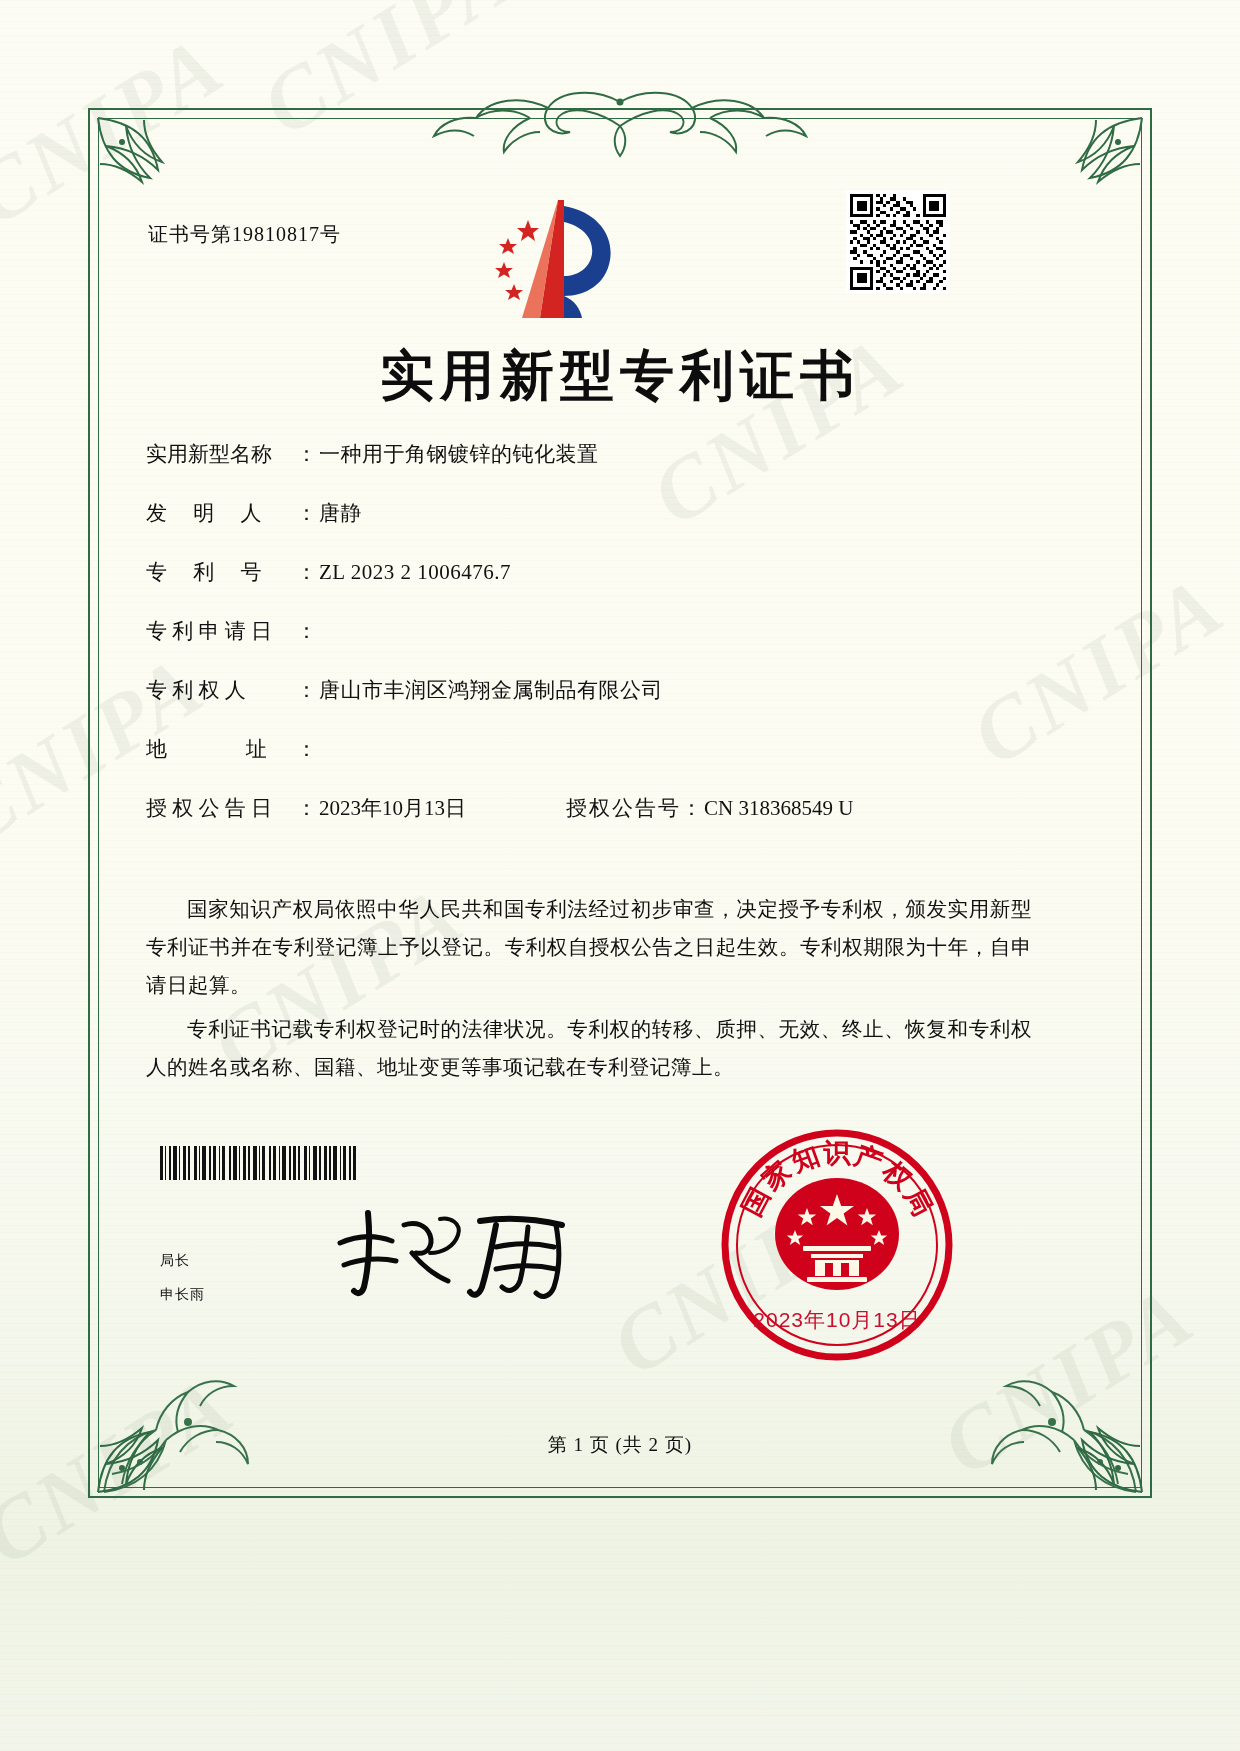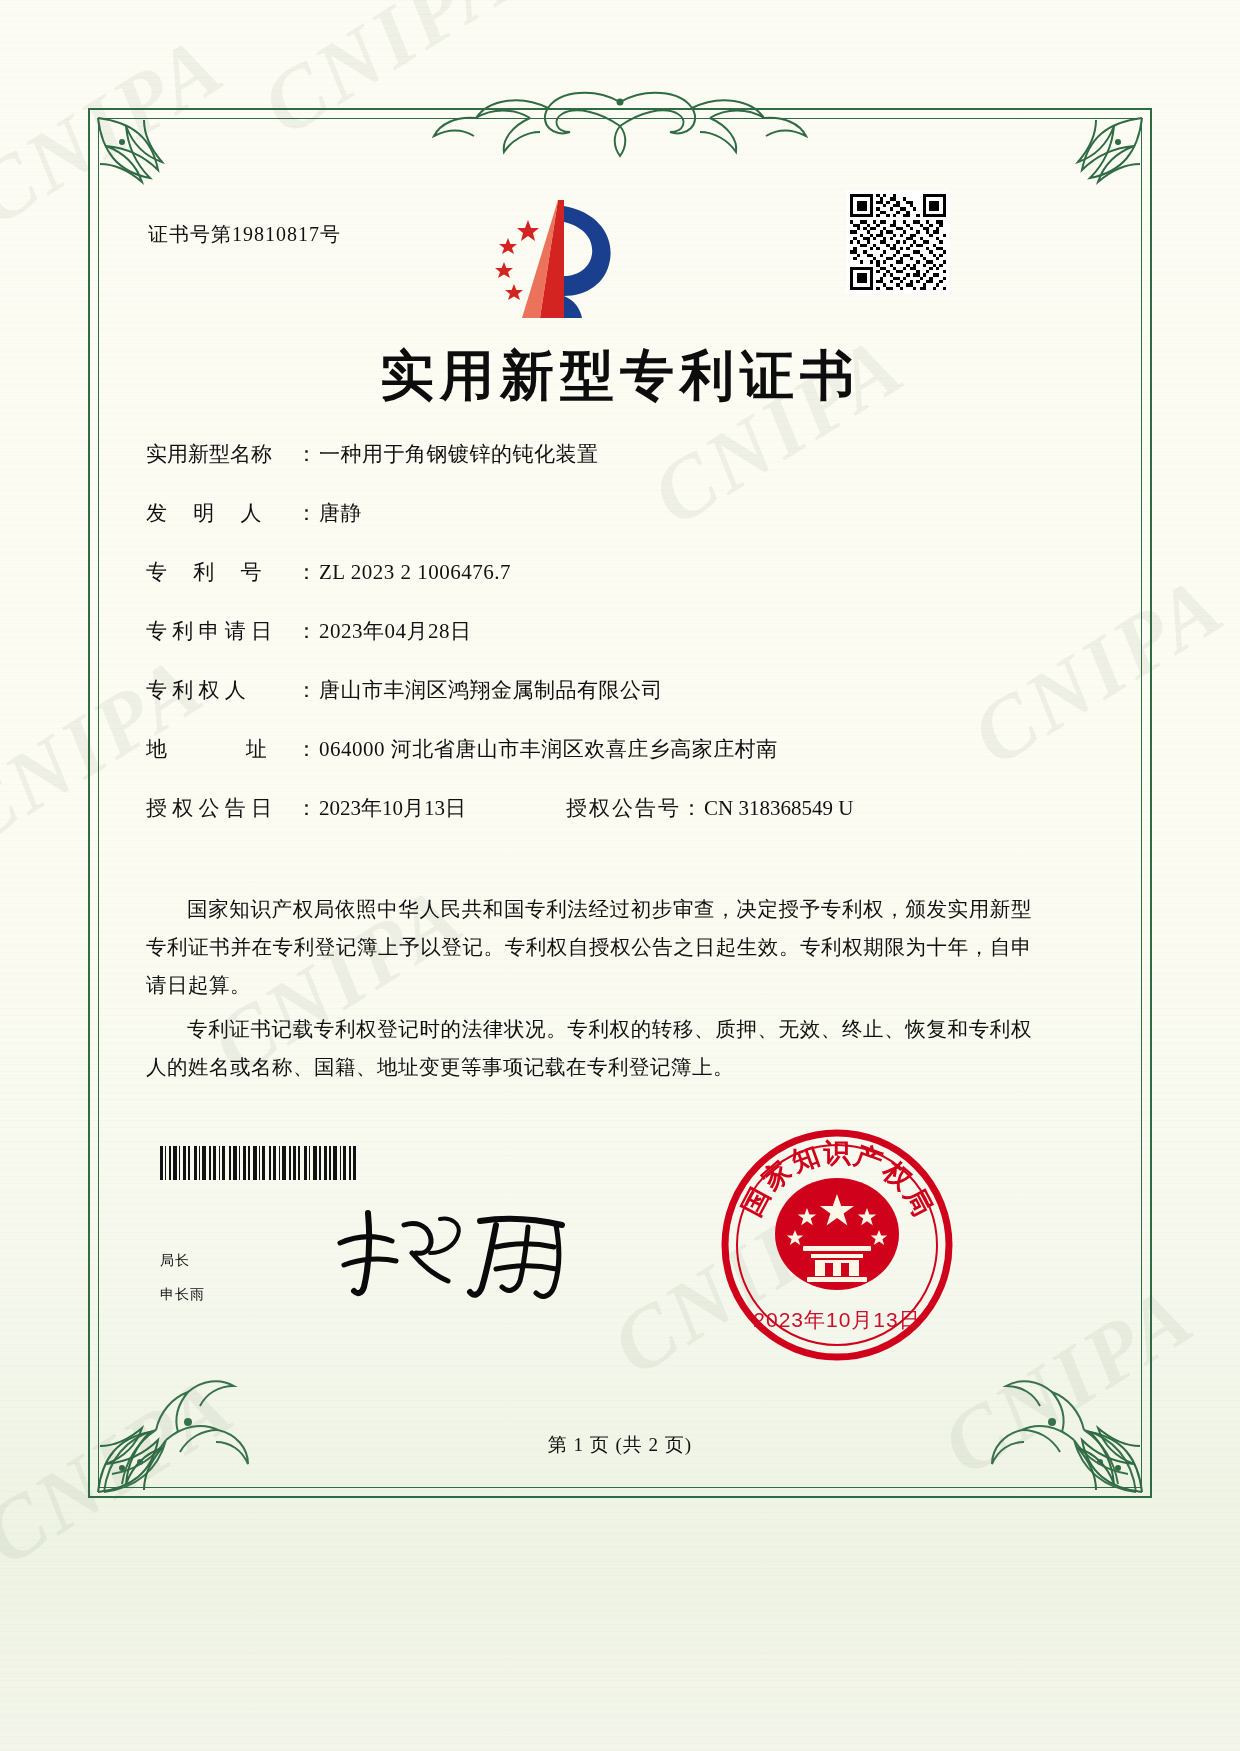--- a/index.html
+++ b/index.html
@@ -632,33 +632,31 @@
 
       <div class="field-row">
         <span class="field-label">专　  利  　号</span>
         <span class="field-sep">：</span>
         <span class="field-value">ZL 2023 2 1006476.7</span>
       </div>
 
       <div class="field-row">
         <span class="field-label">专 利 申 请 日</span>
         <span class="field-sep">：</span>
-        <span class="field-value">2023年04月28日</span>
       </div>
 
       <div class="field-row">
         <span class="field-label">专 利 权 人</span>
         <span class="field-sep">：</span>
         <span class="field-value">唐山市丰润区鸿翔金属制品有限公司</span>
       </div>
 
       <div class="field-row">
         <span class="field-label">地　  　  　  址</span>
         <span class="field-sep">：</span>
-        <span class="field-value">064000 河北省唐山市丰润区欢喜庄乡高家庄村南</span>
       </div>
 
       <div class="field-row">
         <span class="field-label">授 权 公 告 日</span>
         <span class="field-sep">：</span>
         <span>2023年10月13日</span>
         <span class="pair-second-label">授权公告号</span>
         <span class="field-sep">：</span>
         <span>CN 318368549 U</span>
       </div>

